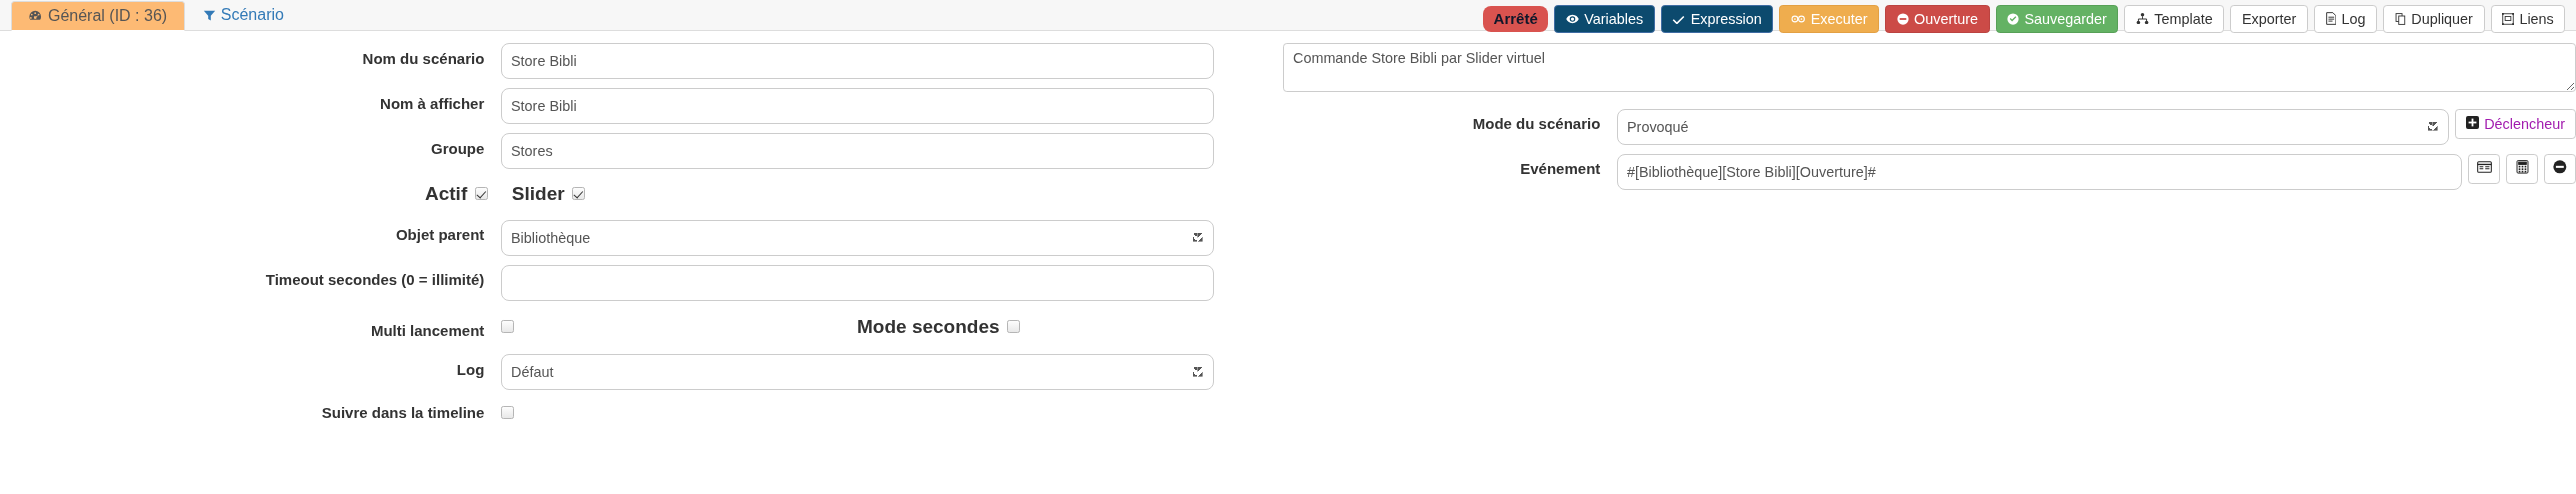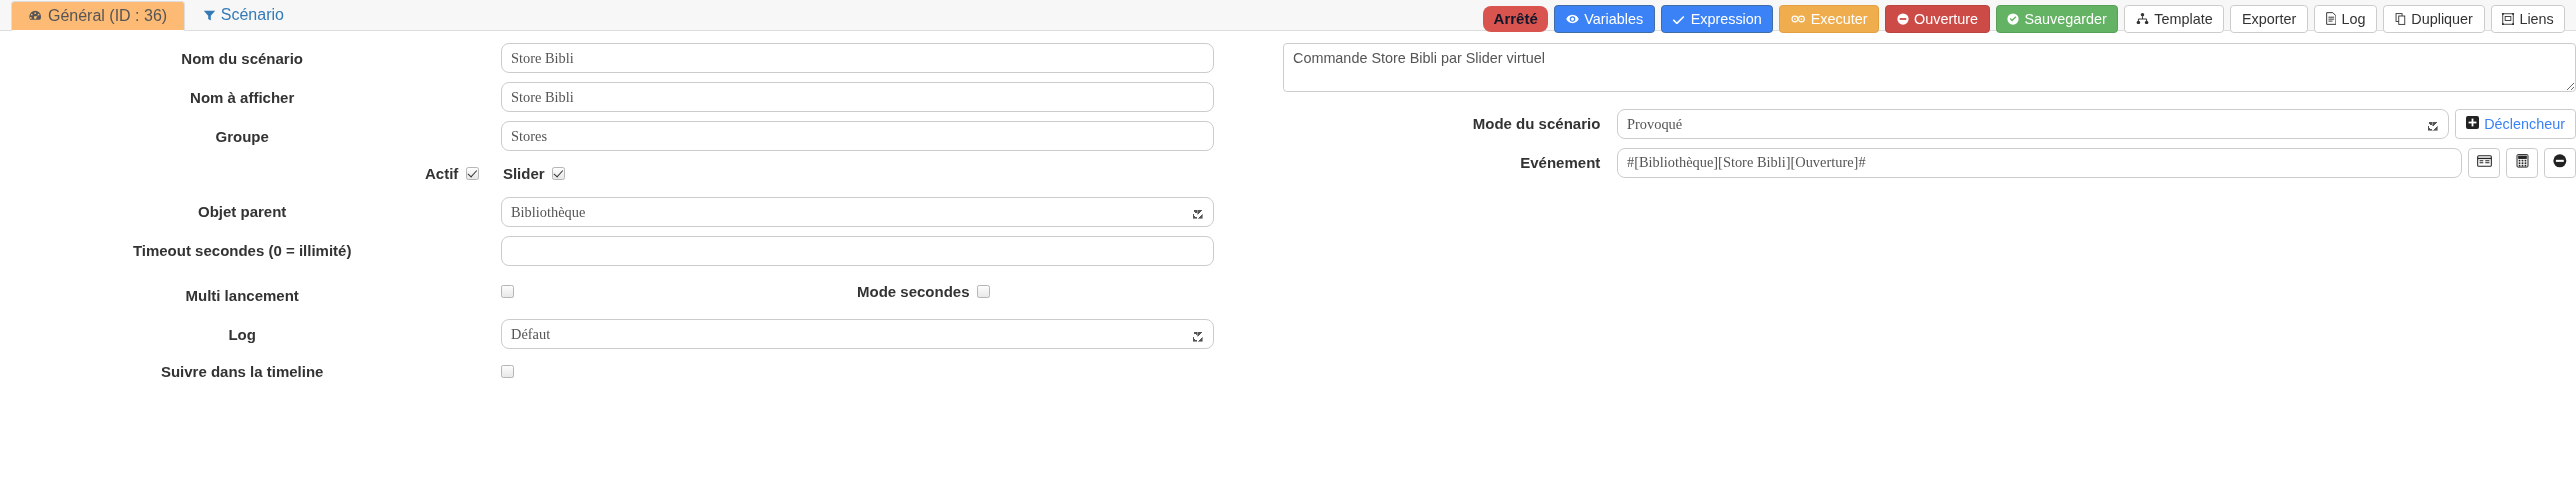--- a/index.html
+++ b/index.html
@@ -73,21 +73,21 @@
     font-size: 14.4px;
     line-height: 1;
     padding: 6px 10.6px;
     border-radius: 3.8px;
     border: 0.8px solid transparent;
     white-space: nowrap;
     cursor: pointer;
     color: #ffffff;
   }
   .btn .bicon { display: inline-flex; align-items: center; font-size: 13px; }
-  .btn-blue   { background: #3b82f6; border-color: #3f6ca3; }
+  .btn-blue   { background: #0c4a6e; border-color: #3f6ca3; }
   .btn-orange { background: #efad4e; border-color: #e3a043; }
   .btn-red    { background: #cc4b47; border-color: #bb4340; }
   .btn-green  { background: #64b264; border-color: #57a057; }
   .btn-default {
     background: #ffffff;
     border: 0.8px solid #cccccc;
     color: #333333;
   }
 
   
@@ -105,30 +105,30 @@
     margin-bottom: 9px;
   }
   .flabel {
     font-weight: bold;
     font-size: 15px;
     color: #333333;
     text-align: right;
     padding-top: 6.8px;
     white-space: nowrap;
   }
-  .col-left  .flabel { width: 501px; padding-right: 16.7px; text-align: center; }
+  .col-left  .flabel { width: 501px; padding-right: 16.7px; }
   .col-right .flabel { width: 334px; padding-right: 16.7px; }
   .fcontrol { flex: 1; display: flex; align-items: flex-start; gap: 6px; }
 
   .inp {
     width: 100%;
-    height: 30px;
+    height: 36px;
     padding: 3.8px 9px;
     font-size: 14.4px;
-    font-family: Liberation Serif, serif;
+    font-family: Liberation Sans, sans-serif;
     color: #555555;
     background: #ffffff;
     border: 0.8px solid #cccccc;
     border-radius: 8px;
     outline: none;
   }
   .inp::placeholder { color: #999999; }
 
   select.inp {
     appearance: none;
@@ -182,21 +182,21 @@
     flex: none;
     display: inline-flex;
     align-items: center;
     gap: 5.3px;
     height: 30px;
     padding: 0 10px;
     background: #ffffff;
     border: 0.8px solid #cccccc;
     border-radius: 3.8px;
     font-size: 14.4px;
-    color: #3b82f6;
+    color: #a21caf;
     cursor: pointer;
     white-space: nowrap;
     text-align: center;
   }
 
   
   .cbrow { display: flex; align-items: center; margin-bottom: 9px; }
   .cb {
     width: 13px; height: 13px;
     flex: none;
@@ -210,21 +210,21 @@
     content: "";
     position: absolute;
     left: 3px; top: 0.8px;
     width: 3.8px; height: 7.6px;
     border: solid #333333;
     border-width: 0 1.9px 1.9px 0;
     transform: rotate(42deg);
   }
   .inline-lbl {
     font-weight: bold;
-    font-size: 15px;
+    font-size: 19px;
     color: #333333;
     white-space: nowrap;
   }
   .gap-sm { width: 7.6px; flex: none; }
 </style>
 </head>
 <body>
 
 <div class="tabbar">
 

